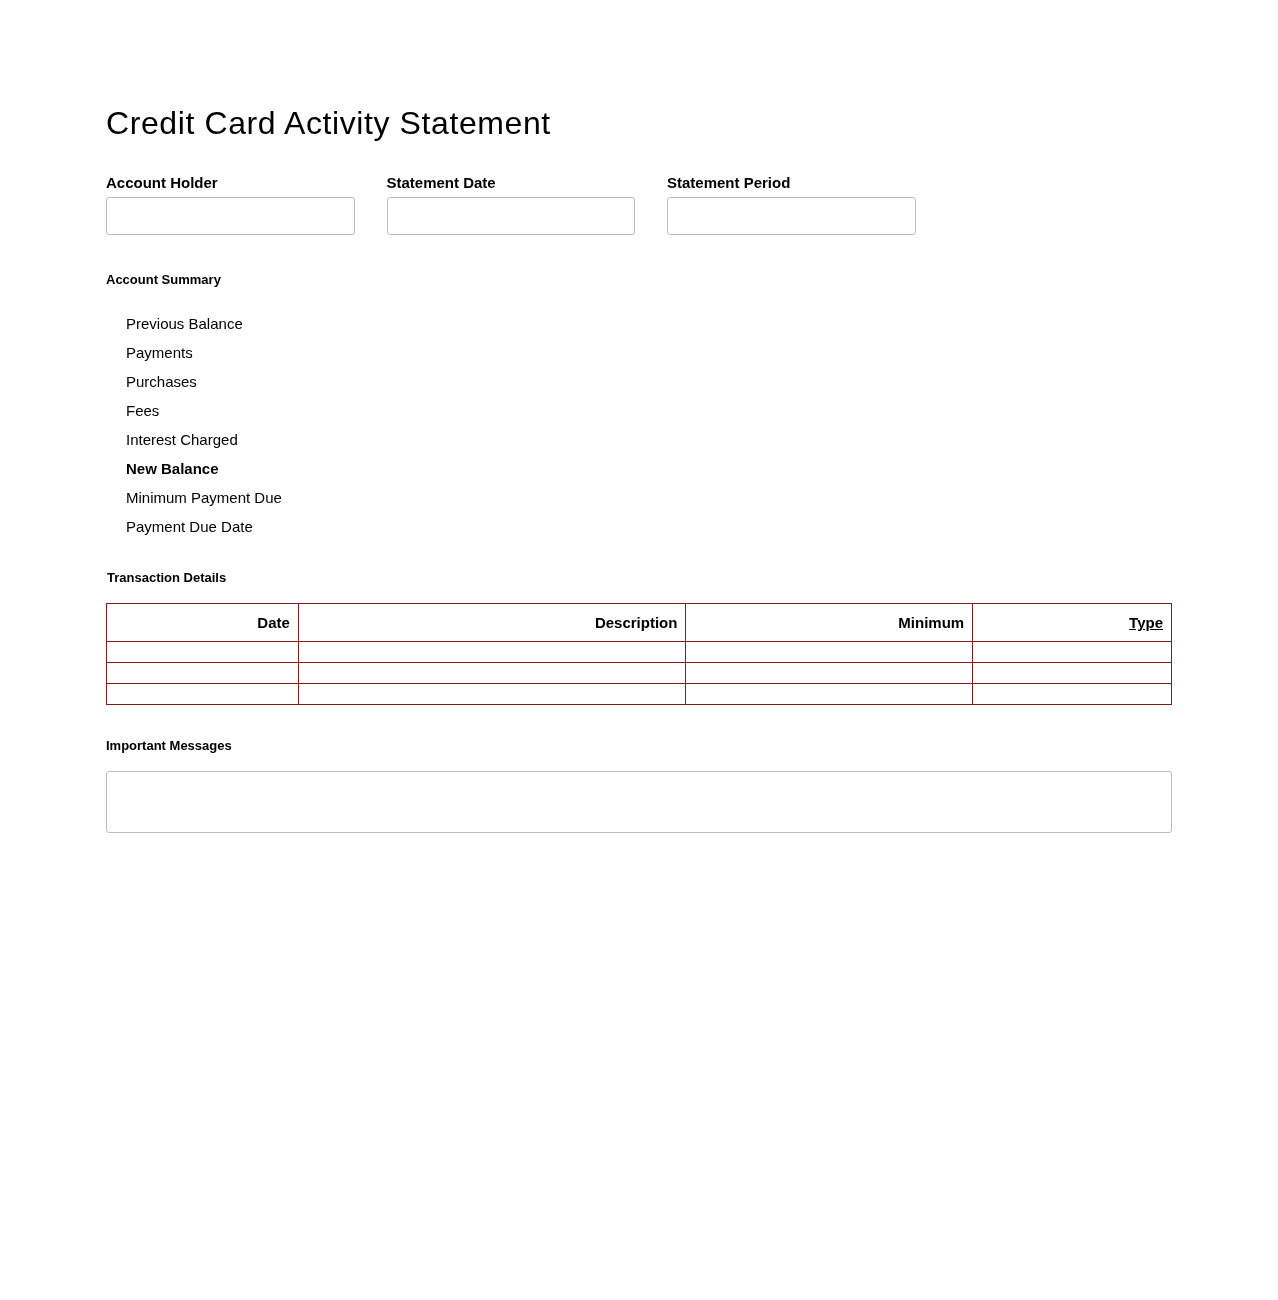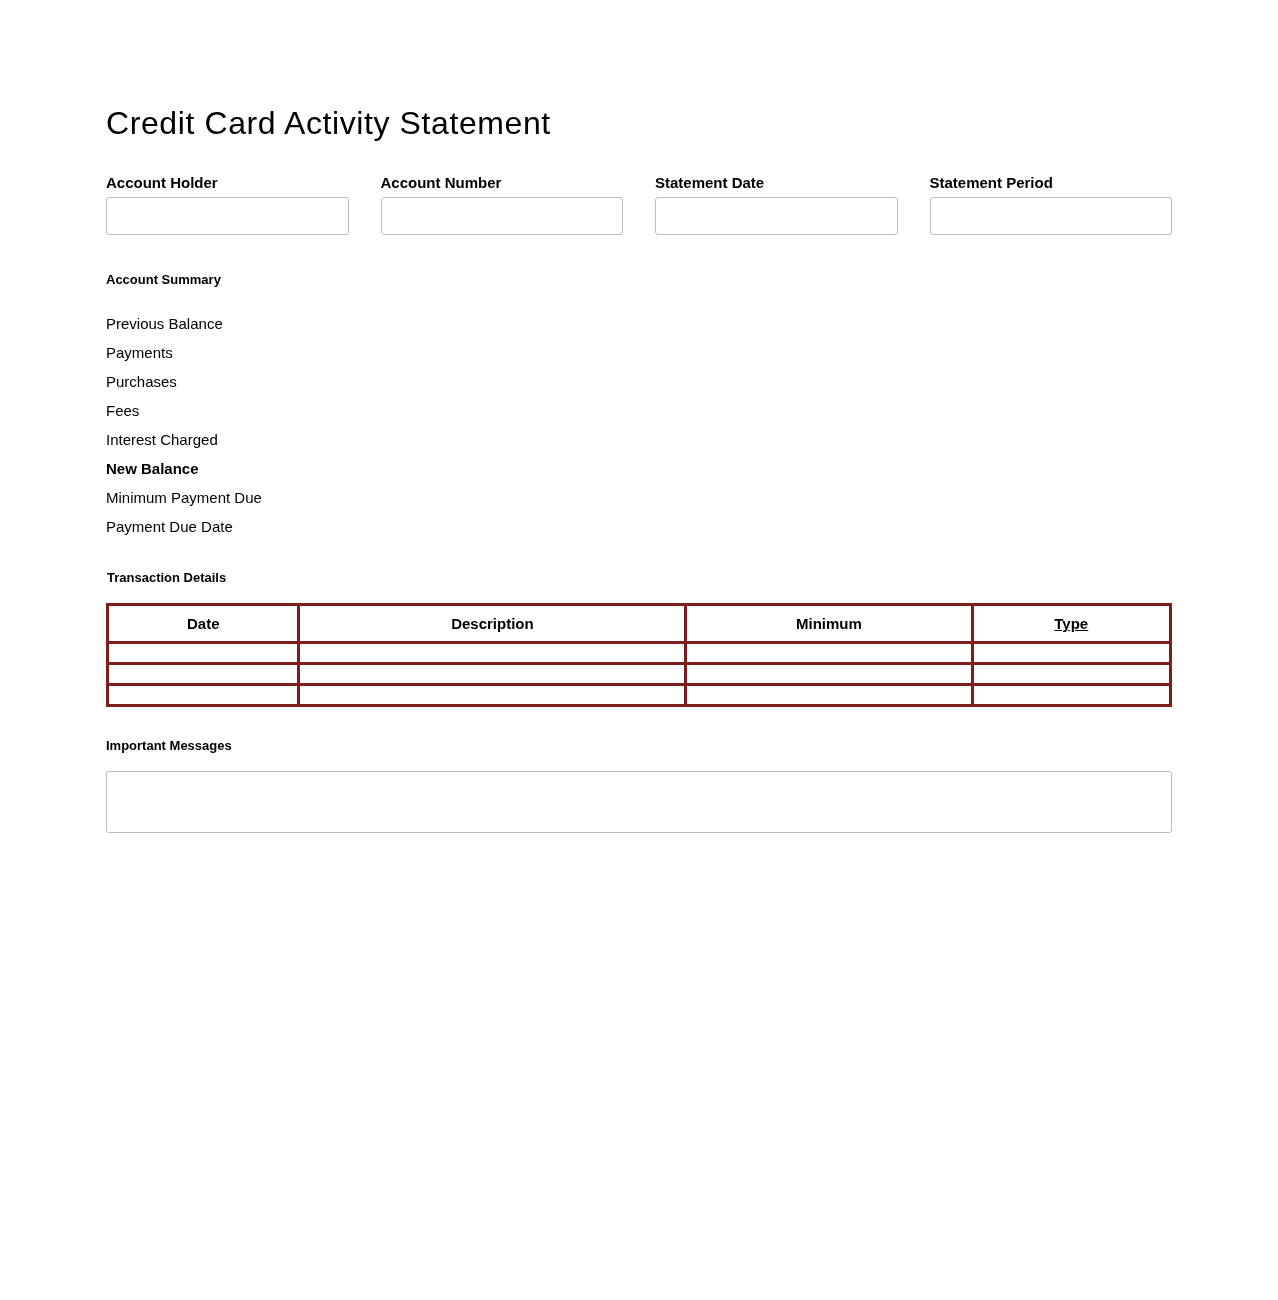--- a/index.html
+++ b/index.html
@@ -64,33 +64,34 @@
     .summary-list {
       position: absolute;
       left: 106px;
       top: 309px;
       list-style: none;
     }
     .summary-item {
       font-size: 15px;
       line-height: 29px;
       height: 29px;
+      margin-left: 20px;
     }
     .summary-item.bold { font-weight: bold; }
     .tx-table {
       position: absolute;
       left: 106px;
       top: 603px;
       width: 1066px;
       border-collapse: collapse;
       font-size: 15px;
     }
     .tx-table th, .tx-table td {
-      border: 3px solid #7f1d1d;
-      text-align: center;
+      border: 1px solid #7f1d1d;
+      text-align: right;
     }
     .tx-table th {
       font-weight: bold;
       height: 38px;
       padding: 0 8px;
       vertical-align: middle;
     }
     .tx-table td {
       height: 21px;
       padding: 0 8px;
@@ -118,24 +119,20 @@
 </head>
 <body>
 
 <div class="page">
 
   <h1 class="title">Credit Card Activity Statement</h1>
 
   <div class="fields">
     <div class="field">
       <label class="field-label">Account Holder</label>
-      <input class="field-input" type="text" value="" style="">
-    </div>
-    <div class="field">
-      <label class="field-label">Account Number</label>
       <input class="field-input" type="text" value="" style="">
     </div>
     <div class="field">
       <label class="field-label">Statement Date</label>
       <input class="field-input" type="text" value="" style="">
     </div>
     <div class="field">
       <label class="field-label">Statement Period</label>
       <input class="field-input" type="text" value="" style="">
     </div>

